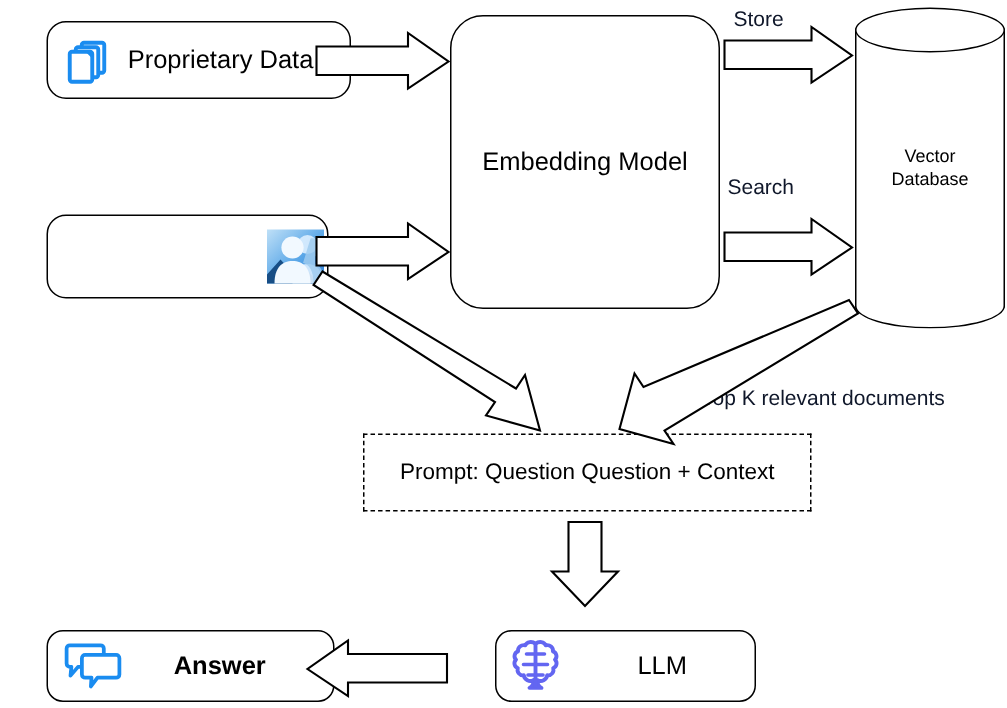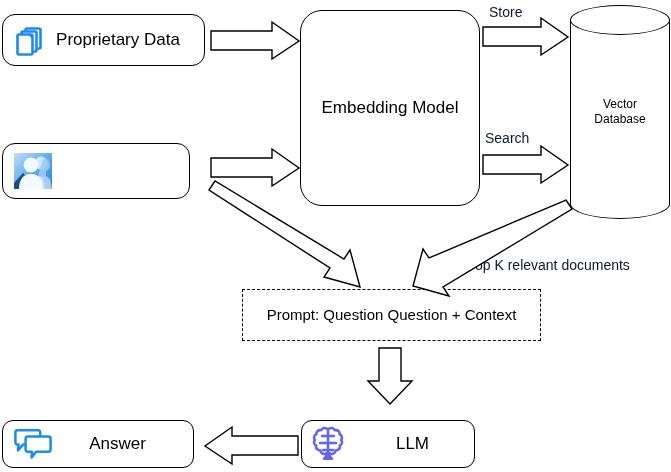--- a/index.html
+++ b/index.html
@@ -30,22 +30,23 @@
     border-radius: 12px;
   }
   .node-label {
     font-size: 17px;
     color: #000000;
     line-height: 1.15;
     text-align: center;
     white-space: nowrap;
   }
   .icon-node {
-    justify-content: flex-start;
+    justify-content: flex-end;
     padding-left: 9px;
+    margin-left: 29px;
   }
   .icon-node .node-label {
     flex: 1;
     text-align: center;
     padding-right: 14px;
   }
   .icon-box {
     flex: 0 0 auto;
     display: flex;
     align-items: center;
@@ -134,20 +135,21 @@
     border-radius: 11px;
     gap: 20px;
   }
   
   #answer-node {
     left: 2px;
     top: 420px;
     width: 192px;
     height: 48px;
     border-radius: 11px;
+    font-weight: bold;
   }
   
   #proprietary-data {
     left: 2px;
     top: 14px;
     width: 203px;
     height: 52px;
     border-radius: 13px;
   }
   
@@ -173,21 +175,21 @@
     stroke-width: 1.4;
     stroke-linejoin: miter;
   }
   .edge-label {
     position: absolute;
     font-size: 14px;
     color: #0f172a;
     white-space: nowrap;
   }
   #store-label { left: 489px; top: 4px; }
-  #search-label { left: 485px; top: 130px; }
+  #search-label { left: 485px; top: 116px; }
   #topk-label { left: 468px; top: 257px; }
 </style>
 </head>
 <body>
 
 <div id="canvas">
 
   <div class="node rounded icon-node" id="proprietary-data">
     <span class="icon-box">
       <svg width="34" height="34" viewBox="0 0 34 34">

